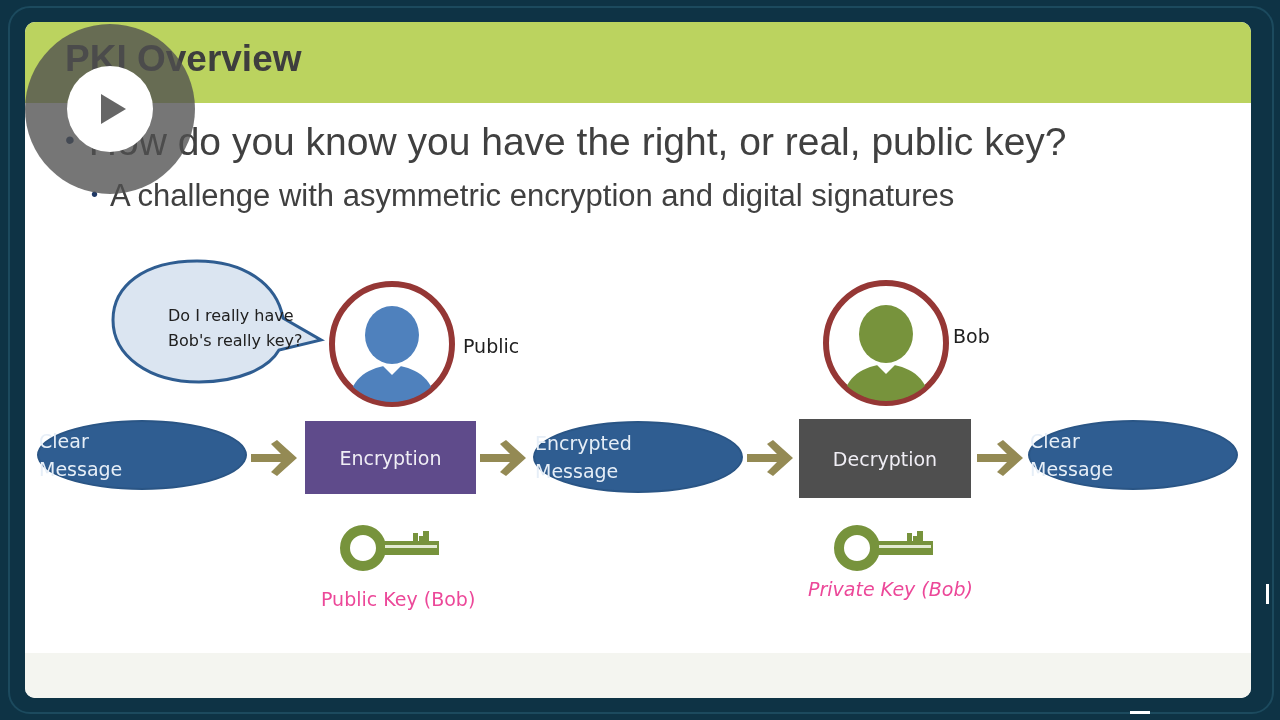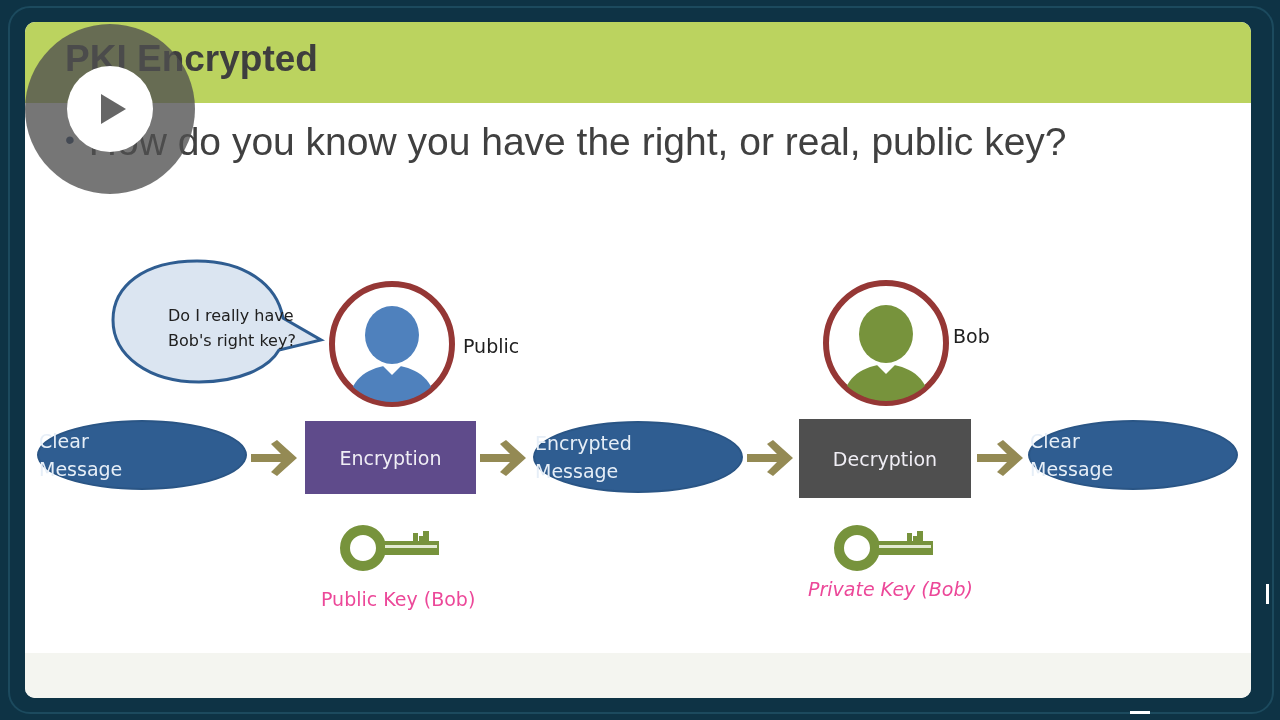--- a/index.html
+++ b/index.html
@@ -84,31 +84,32 @@
       position: absolute; left: 1130px; top: 711px; width: 20px; height: 3px; background: #ffffff;
     }
   </style>
 </head>
 <body>
 
 <div class="frame-outer"></div>
 
 <div class="slide">
   <div class="title-bar">
-    <div class="title">PKI Encrypted</div>
+    <div class="title">PKI Overview</div>
   </div>
 
   <div class="bullet1"><span class="dot">•</span><span>How do you know you have the right, or real, public key?</span></div>
+  <div class="bullet2"><span class="dot">•</span><span>A challenge with asymmetric encryption and digital signatures</span></div>
 
   <svg class="bubble" style="left:84px; top:236px;" width="220" height="130" viewBox="0 0 220 130">
     <path d="M88 3 C 35 3, 4 28, 4 62 C 4 98, 40 124, 90 124 C 130 124, 160 110, 170 92 L 212 82 L 174 60 C 168 26, 135 3, 88 3 Z" fill="#dbe5f1" stroke="#2f5d91" stroke-width="3"></path>
   </svg>
   <div class="bubble-text diagram-font" style="left:107px; top:281px;">
     <div>Do I really have</div>
-    <div>Bob's right key?</div>
+    <div>Bob's really key?</div>
   </div>
 
   <svg class="person" style="left:302px; top:257px;" width="130" height="130" viewBox="0 0 130 130">
     <defs>
         <clipPath id="ca">
           <circle cx="65" cy="65" r="58"></circle>
         </clipPath>
       </defs>
     <circle cx="65" cy="65" r="60" fill="#ffffff" stroke="#953735" stroke-width="6"></circle>
     <g clip-path="url(#ca)">

